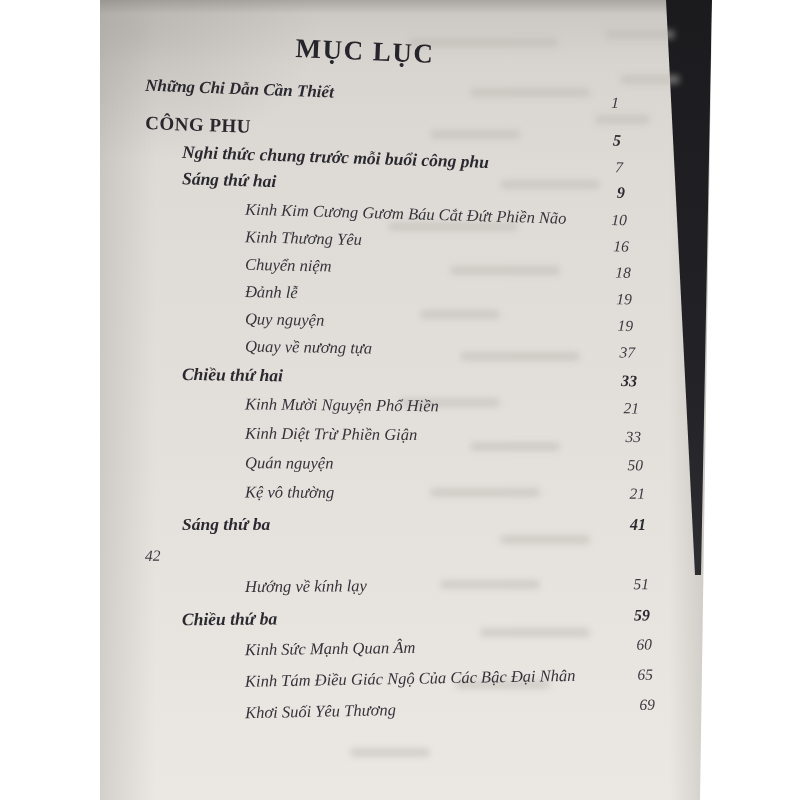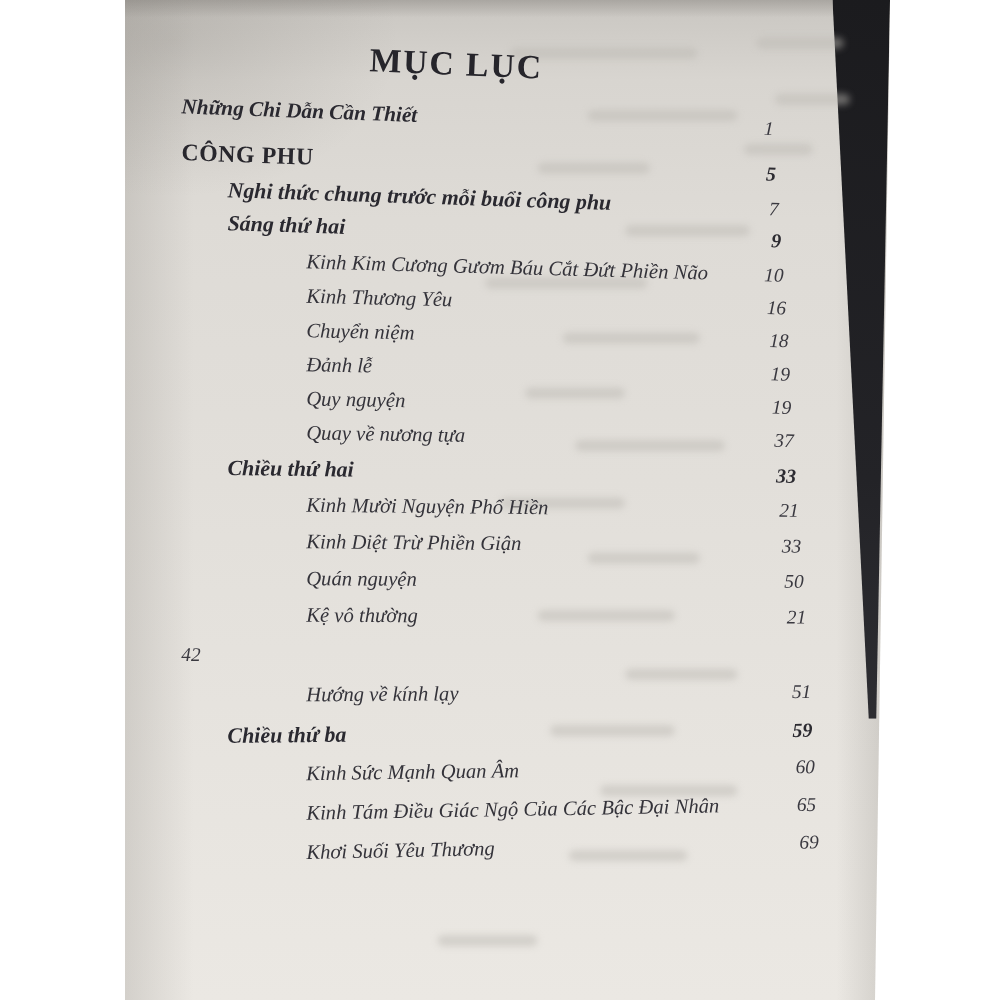--- a/index.html
+++ b/index.html
@@ -136,20 +136,24 @@
         <span class="num">33</span>
       </div>
     <div class="row lv2 entry mb7" style="--tilt:0.3deg;--pr:12px;">
         <span class="lbl">Quán nguyện</span>
         <span class="num">50</span>
       </div>
     <div class="row lv2 entry mb9" style="--tilt:0.2deg;--pr:10px;">
         <span class="lbl">Kệ vô thường</span>
         <span class="num">21</span>
       </div>
+    <div class="row lv1 section num-bold mb9" style="--tilt:0deg;--pr:9px;">
+        <span class="lbl">Sáng thứ ba</span>
+        <span class="num">41</span>
+      </div>
     <div class="row lv2 entry mb9" style="--tilt:-0.2deg;--pr:8px;">
         <span class="num">42</span>
       </div>
     <div class="row lv2 entry mb9" style="--tilt:-0.4deg;--pr:6px;">
         <span class="lbl">Hướng về kính lạy</span>
         <span class="num">51</span>
       </div>
     <div class="row lv1 section num-bold mb9" style="--tilt:-0.6deg;--pr:5px;">
         <span class="lbl">Chiều thứ ba</span>
         <span class="num">59</span>

